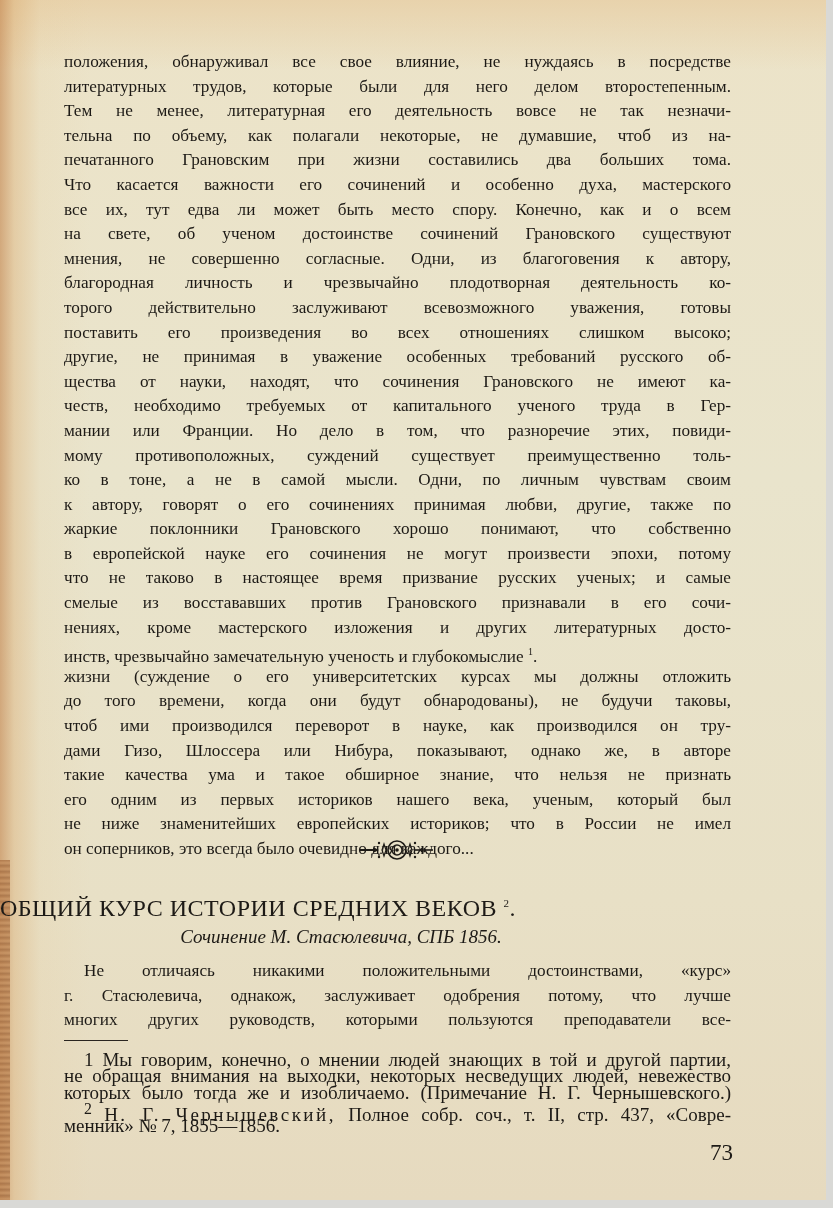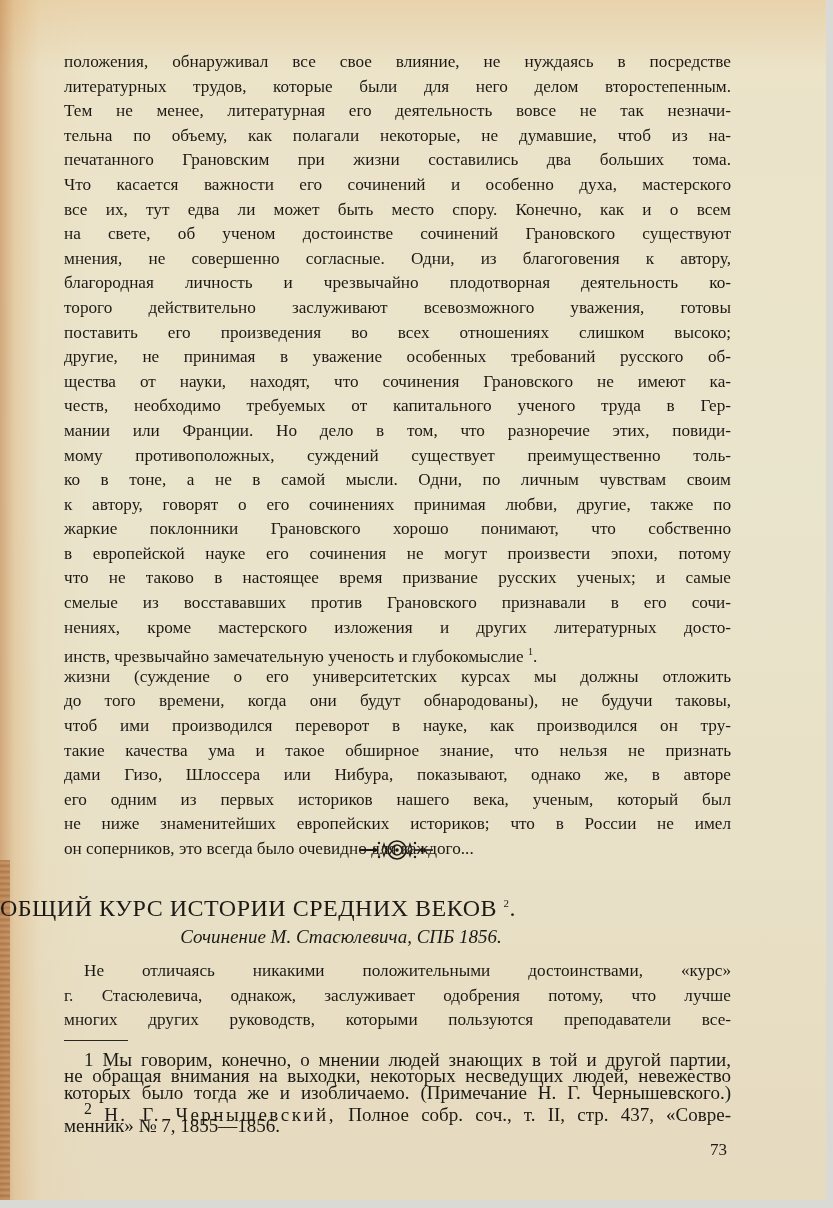--- a/index.html
+++ b/index.html
@@ -44,21 +44,21 @@
   .rule {
     position: absolute; left: 64px; top: 1040px; width: 64px; height: 1px; background: #2a2520;
   }
   .footnotes {
     position: absolute; left: 64px; width: 667px; top: 1052px;
     font-size: 19px; line-height: 16.4px;
   }
   .footnotes .line { height: 16.4px; }
   .spaced { letter-spacing: 2.5px; }
   .pagenum {
-    position: absolute; left: 710px; top: 1140px; font-size: 17px;
+    position: absolute; left: 710px; top: 1140px; font-size: 23px;
   }
   sup.fn { font-size: 10px; vertical-align: super; }
 </style>
 </head>
 <body>
 
 <div class="page">
   <div class="spine"></div>
 
   <div class="text" style="top:50px;">
@@ -84,22 +84,22 @@
     <span class="line">жаркие поклонники Грановского хорошо понимают, что собственно</span>
     <span class="line">в европейской науке его сочинения не могут произвести эпохи, потому</span>
     <span class="line">что не таково в настоящее время призвание русских ученых; и самые</span>
     <span class="line">смелые из восстававших против Грановского признавали в его сочи-</span>
     <span class="line">нениях, кроме мастерского изложения и других литературных досто-</span>
     <span class="line last"><span>инств, чрезвычайно замечательную ученость и глубокомыслие</span> <sup class="fn">1</sup><span>.</span></span>
 
     <span class="line">жизни (суждение о его университетских курсах мы должны отложить</span>
     <span class="line">до того времени, когда они будут обнародованы), не будучи таковы,</span>
     <span class="line">чтоб ими производился переворот в науке, как производился он тру-</span>
+    <span class="line">дами Гизо, Шлоссера или Нибура, показывают, однако же, в авторе</span>
     <span class="line">такие качества ума и такое обширное знание, что нельзя не признать</span>
-    <span class="line">дами Гизо, Шлоссера или Нибура, показывают, однако же, в авторе</span>
     <span class="line">его одним из первых историков нашего века, ученым, который был</span>
     <span class="line">не ниже знаменитейших европейских историков; что в России не имел</span>
     <span class="line last">он соперников, это всегда было очевидно для каждого...</span>
   </div>
 
   <svg class="ornament" viewBox="0 0 80 24">
     <g fill="#1d1a16" stroke="#1d1a16">
       <line x1="2" y1="12" x2="20" y2="12" stroke-width="2"></line>
       <path d="M16 9 L22 12 L16 15 Z" stroke="none"></path>
       <circle cx="40" cy="12" r="9" fill="none" stroke-width="1.6"></circle>

